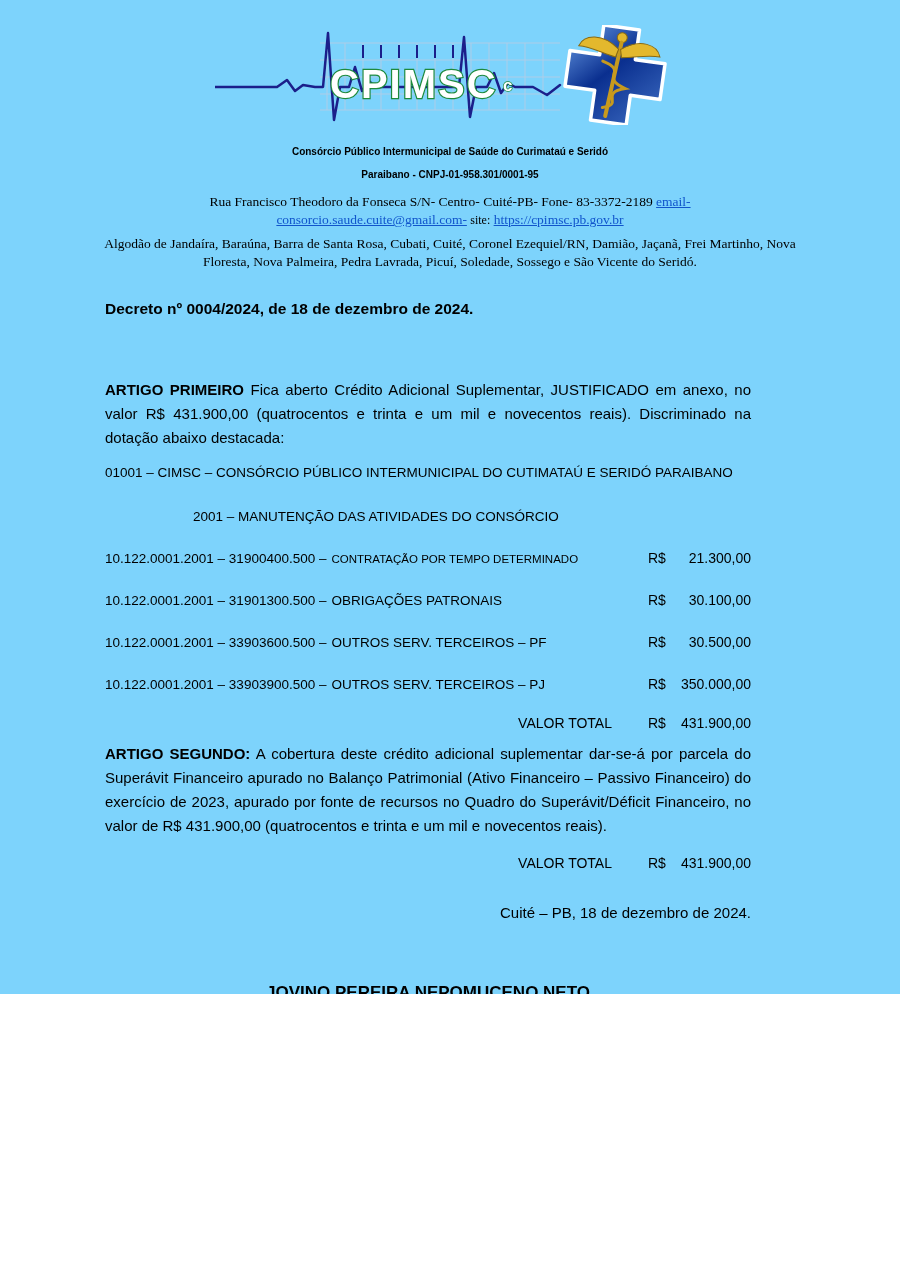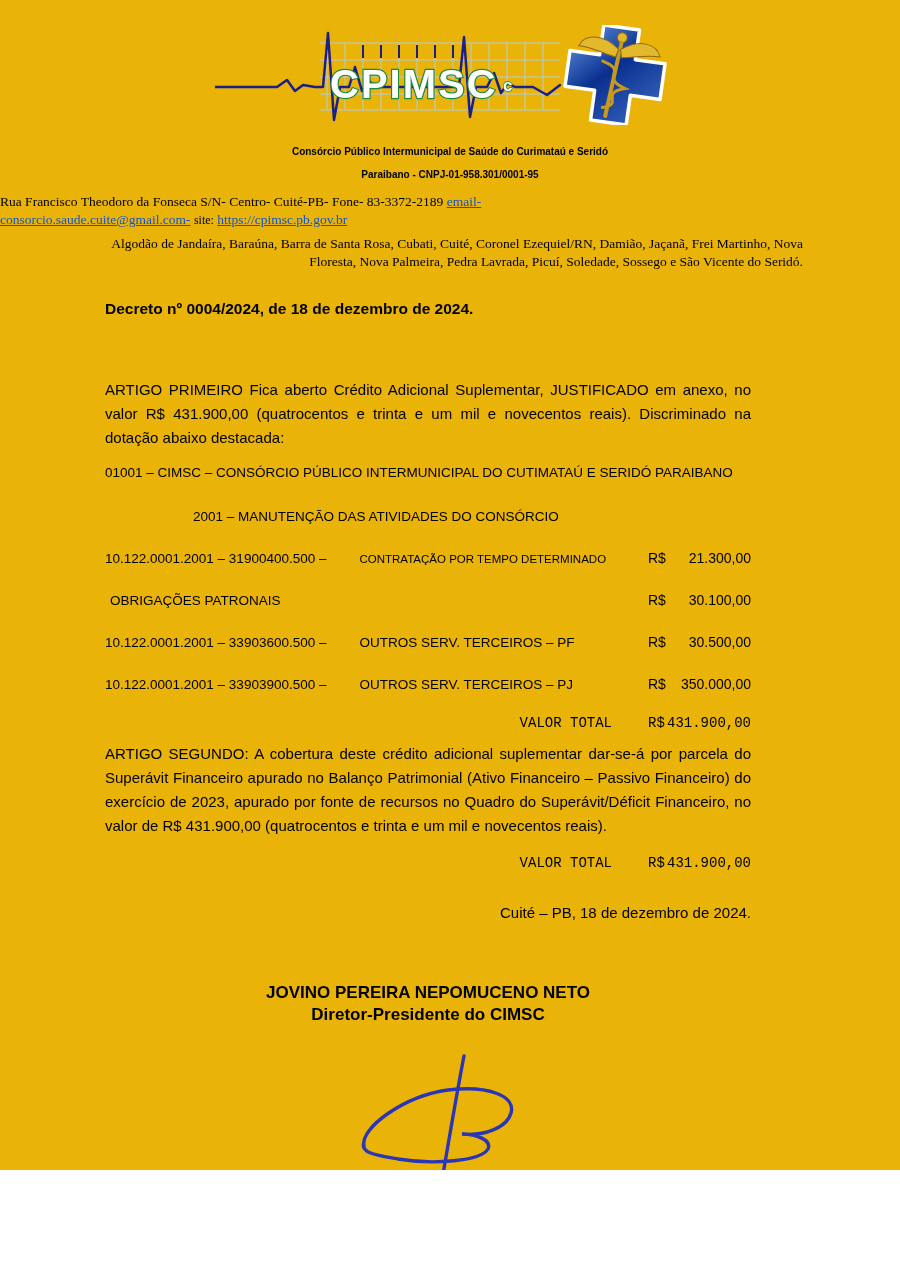--- a/index.html
+++ b/index.html
@@ -1,44 +1,44 @@
 <!DOCTYPE html>
 <html><head>
 <meta charset="utf-8">
 <style>
   html,body{margin:0;padding:0;background:#ffffff;}
   .page{
-    position:relative; width:900px; height:1170px; background:#eab308;
+    position:relative; width:900px; height:994px; background:#7dd3fc;
     font-family:"Liberation Sans", sans-serif; color:#000; overflow:hidden;
   }
   
   .logo-wrap{width:470px; height:100px; margin:25px auto 0;}
   
   .org-title{ text-align:center; font-weight:bold; font-size:10px; line-height:23px; margin-top:15px;}
-  .address{ font-family:"Liberation Serif", serif; font-size:13.5px; line-height:18px; text-align:left; margin-top:7px;}
+  .address{ font-family:"Liberation Serif", serif; font-size:13.5px; line-height:18px; text-align:center; margin-top:7px;}
   .address a{ color:#1155cc; text-decoration:underline;}
   .site-label{ font-size:12px;}
-  .munis{ font-family:"Liberation Serif", serif; font-size:13.5px; line-height:18px; text-align:right; width:706px; margin:6px auto 0;}
+  .munis{ font-family:"Liberation Serif", serif; font-size:13.5px; line-height:18px; text-align:center; width:706px; margin:6px auto 0;}
   
   .content{ width:646px; margin-left:105px; font-size:15px; line-height:24px;}
   .decree-no{ font-weight:bold; margin-top:26px; font-size:15.5px;}
   p{ margin:0;}
   .justify{ text-align:justify;}
   .preamble{ margin-top:42px; text-indent:88px;}
   .decreta{ text-align:center; margin-top:19px;}
   .art{ margin-top:0;}
   .art1{ margin-top:57px;}
-  .art-label{ font-weight:normal;}
+  .art-label{ font-weight:bold;}
   .orgao{ margin-top:12px; font-size:13.5px; line-height:22px;}
   .programa{ margin-top:21px; padding-left:88px; font-size:13.5px;}
-  .budget-row{ display:flex; align-items:baseline; margin-top:17px; font-size:13.5px; white-space:nowrap;gap:28px;}
+  .budget-row{ display:flex; align-items:baseline; margin-top:17px; font-size:13.5px; white-space:nowrap;}
   .budget-row .desc{ margin-left:5px;}
   .budget-row.small-desc .desc{ font-size:11.5px;}
   .amount{ margin-left:auto; width:103px; display:flex; justify-content:space-between; font-size:14px;}
-  .total-row{ display:flex; align-items:center; margin-top:14px; font-size:14px;font-family:Liberation Mono, monospace;}
+  .total-row{ display:flex; align-items:center; margin-top:14px; font-size:14px;}
   .total-row .total-label{ margin-left:auto; margin-right:36px;}
   .total-row .amount{ margin-left:0;}
   .art2{ margin-top:7px;}
   .total-row.second{ margin-top:13px;}
   .art3{ margin-top:7px;}
   .place-date{ text-align:right; margin-top:26px;}
   .sig-block{ text-align:center; font-weight:bold; margin-top:57px; line-height:22px; font-size:17px;}
   .signature-svg{ position:absolute; left:342px; top:1052px; width:205px; height:150px; pointer-events:none;}
 </style>
 </head>
@@ -133,20 +133,21 @@
 
     <div class="budget-row small-desc">
       <span>10.122.0001.2001 – 31900400.500 –</span>
       <span class="desc">CONTRATAÇÃO POR TEMPO DETERMINADO</span>
       <span class="amount">
           <span>R$</span>
           <span>21.300,00</span>
         </span>
     </div>
     <div class="budget-row">
+      <span>10.122.0001.2001 – 31901300.500 –</span>
       <span class="desc">OBRIGAÇÕES PATRONAIS</span>
       <span class="amount">
           <span>R$</span>
           <span>30.100,00</span>
         </span>
     </div>
     <div class="budget-row">
       <span>10.122.0001.2001 – 33903600.500 –</span>
       <span class="desc">OUTROS SERV. TERCEIROS – PF</span>
       <span class="amount">

